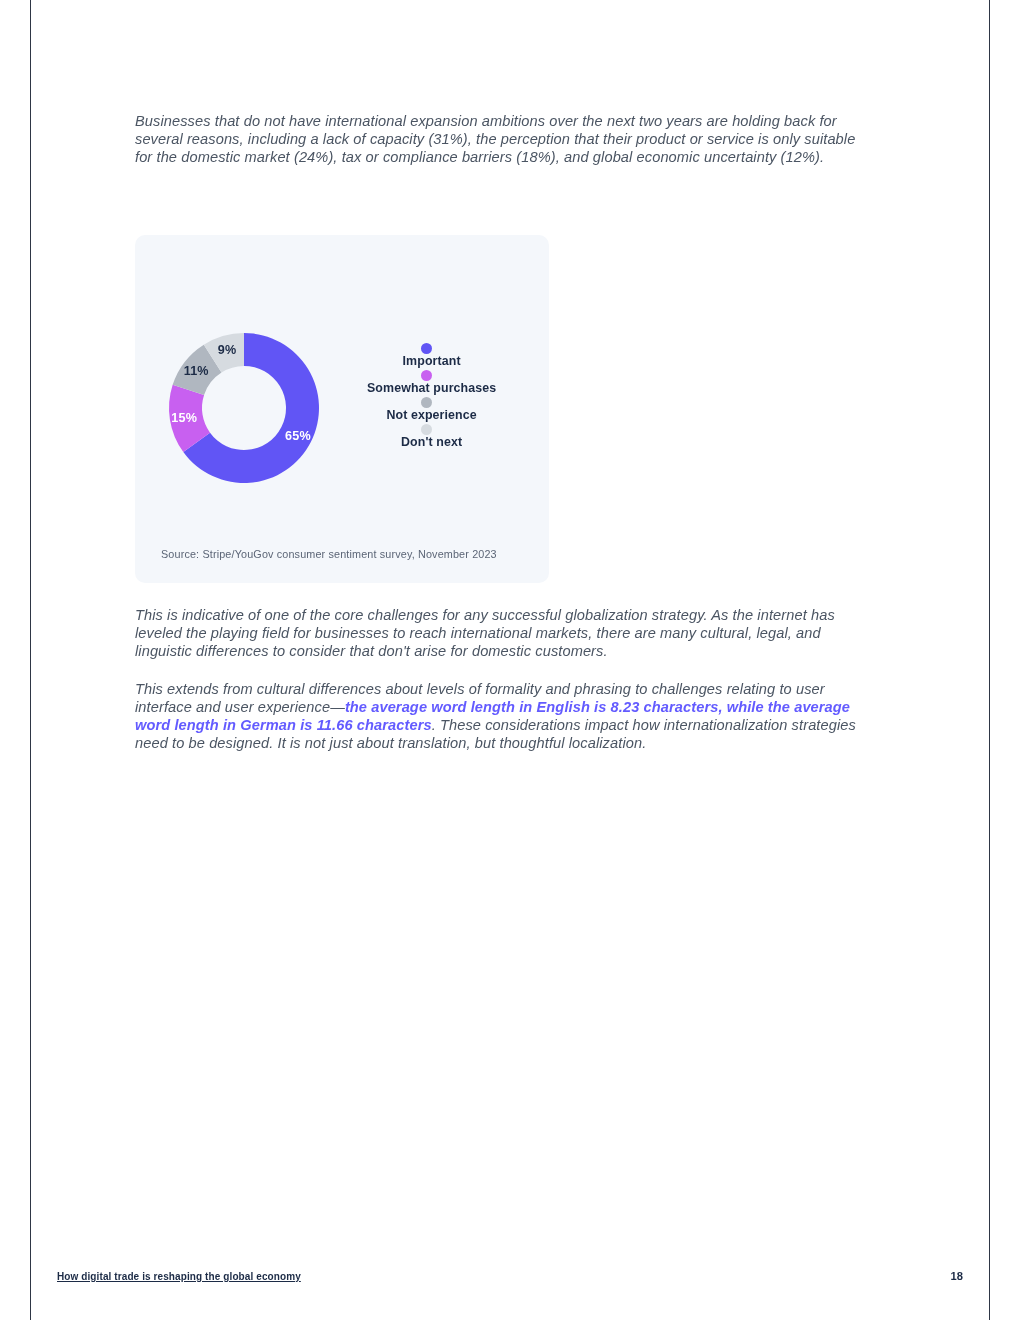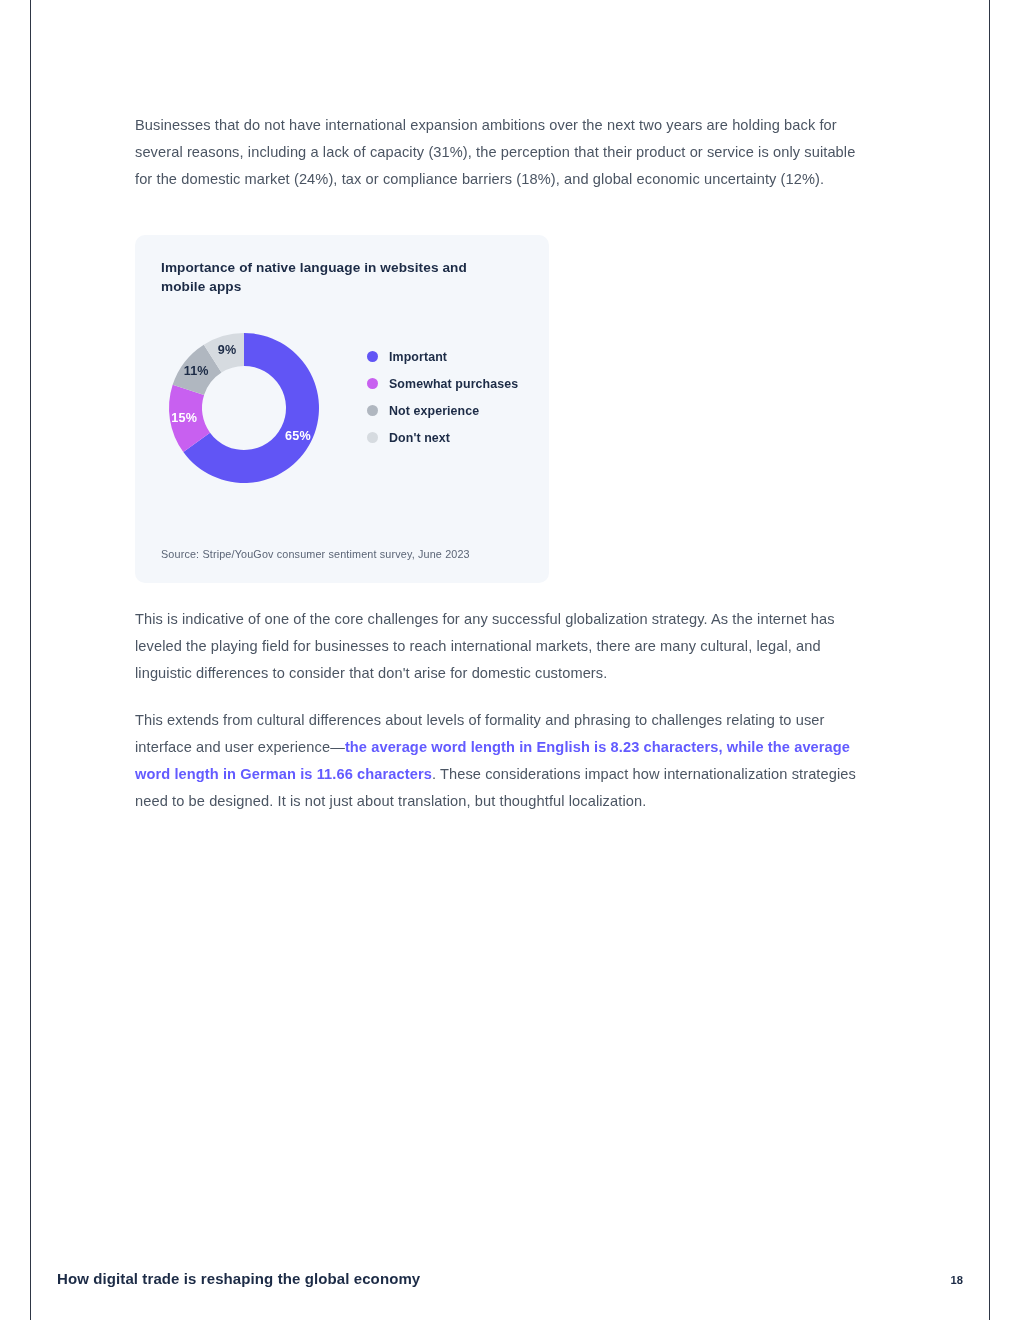--- a/index.html
+++ b/index.html
@@ -36,23 +36,24 @@
   .content {
     position: absolute;
     left: 135px;
     top: 112px;
     width: 731px;
   }
 
   p.body-text {
     margin: 0 0 20px 0;
     font-size: 14.6px;
-    line-height: 27px;
+    line-height: 18px;
     color: #4b5563;
     letter-spacing: 0.1px;
+    font-style: italic;
   }
   p.body-text:last-child { margin-bottom: 0; }
 
   .hl {
     color: #635bff;
     font-weight: bold;
   }
 
   
   .chart-card {
@@ -104,20 +105,21 @@
 
   .legend {
     position: absolute;
     left: 232px;
     top: 20px;
   }
   .legend-row {
     display: flex;
     align-items: center;
     height: 27px;
+    flex-direction: column;
   }
   .legend-dot {
     width: 11px;
     height: 11px;
     border-radius: 50%;
     flex: 0 0 auto;
     margin-right: 11px;
   }
   .legend-label {
     font-size: 12.4px;
@@ -140,45 +142,45 @@
   .footer {
     position: absolute;
     left: 57px;
     right: 57px;
     top: 1270px;
     display: flex;
     justify-content: space-between;
     align-items: baseline;
   }
   .footer-title {
-    font-size: 15px;
-    font-weight: bold;
-    color: #1c2b46;
-    letter-spacing: 0.1px;
+    font-size: 10px;
+    font-weight: bold;
+    color: #1c2b46;
+    letter-spacing: 0.1px;
+    text-decoration: underline;
   }
   .footer-page {
     font-size: 11.2px;
     font-weight: bold;
     color: #1c2b46;
   }
 </style>
 </head>
 <body>
 
 <div class="page">
 
   <div class="page-rule left"></div>
   <div class="page-rule right"></div>
 
   <div class="content">
     <p class="body-text">Businesses that do not have international expansion ambitions over the next two years are holding back for several reasons, including a lack of capacity (31%), the perception that their product or service is only suitable for the domestic market (24%), tax or compliance barriers (18%), and global economic uncertainty (12%).</p>
   </div>
 
   <div class="chart-card">
-    <div class="chart-title">Importance of native language in websites and mobile apps</div>
 
     <div class="chart-body">
 
       <div class="donut-wrap">
         <svg class="donut-svg" width="170" height="170" viewBox="0 0 170 170">
           <g id="donut-slices">
               <path d="M 85 10 A 75 75 0 1 1 24.323725421878947 129.0838939219355 L 51.02128623625221 109.68698059628387 A 42 42 0 1 0 85 43 Z" fill="#6155f5"></path>
               <path d="M 24.323725421878947 129.0838939219355 A 75 75 0 0 1 13.670761277863491 61.82372542187892 L 45.055626315603554 72.0212862362522 A 42 42 0 0 0 51.02128623625221 109.68698059628387 Z" fill="#c860f0"></path>
               <path d="M 13.670761277863491 61.82372542187892 A 75 75 0 0 1 44.81299037657528 21.675405587348855 L 62.495274610882156 49.53822712891536 A 42 42 0 0 0 45.055626315603554 72.0212862362522 Z" fill="#b0b7c0"></path>
               <path d="M 44.81299037657528 21.675405587348855 A 75 75 0 0 1 84.99999999999999 10 L 84.99999999999999 43 A 42 42 0 0 0 62.495274610882156 49.53822712891536 Z" fill="#d6dbe0"></path>
@@ -206,21 +208,21 @@
             <span class="legend-label">Not experience</span>
           </div>
           <div class="legend-row">
             <span class="legend-dot" style="background: rgb(214, 219, 224);"></span>
             <span class="legend-label">Don't next</span>
           </div>
         </div>
 
     </div>
 
-    <div class="chart-source">Source: Stripe/YouGov consumer sentiment survey, June 2023</div>
+    <div class="chart-source">Source: Stripe/YouGov consumer sentiment survey, November 2023</div>
   </div>
 
   <div class="content" style="top:606px;">
 
     <p class="body-text">This is indicative of one of the core challenges for any successful globalization strategy. As the internet has leveled the playing field for businesses to reach international markets, there are many cultural, legal, and linguistic differences to consider that don't arise for domestic customers.</p>
 
     <p class="body-text"><span>This extends from cultural differences about levels of formality and phrasing to challenges relating to user interface and user experience—</span><span class="hl">the average word length in English is 8.23 characters, while the average word length in German is 11.66 characters</span><span>. These considerations impact how internationalization strategies need to be designed. It is not just about translation, but thoughtful localization.</span></p>
   </div>
 
   <div class="footer">

